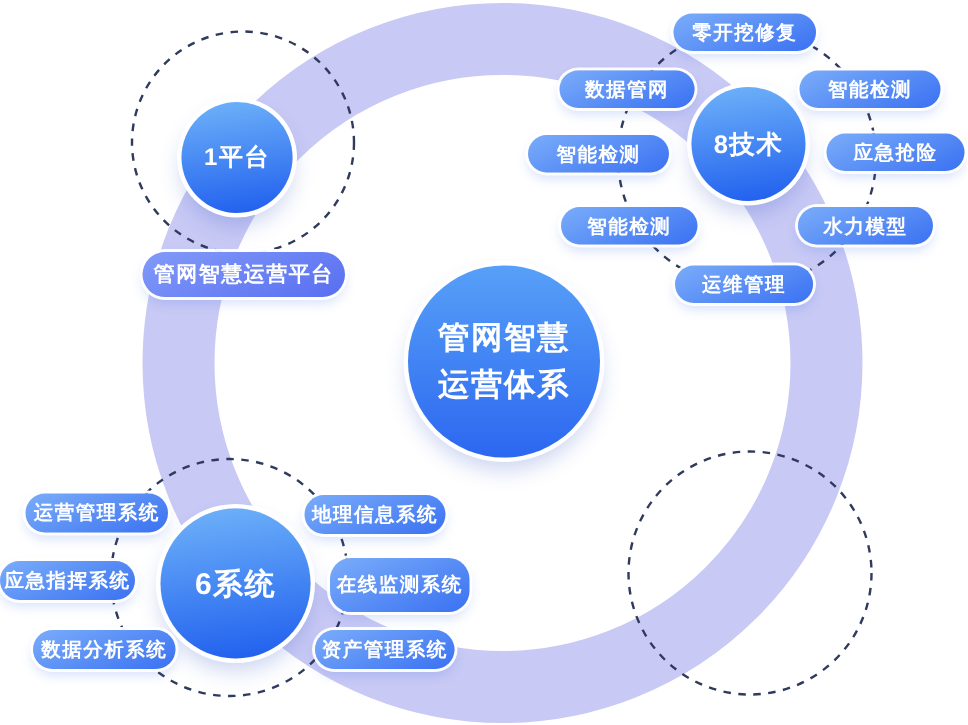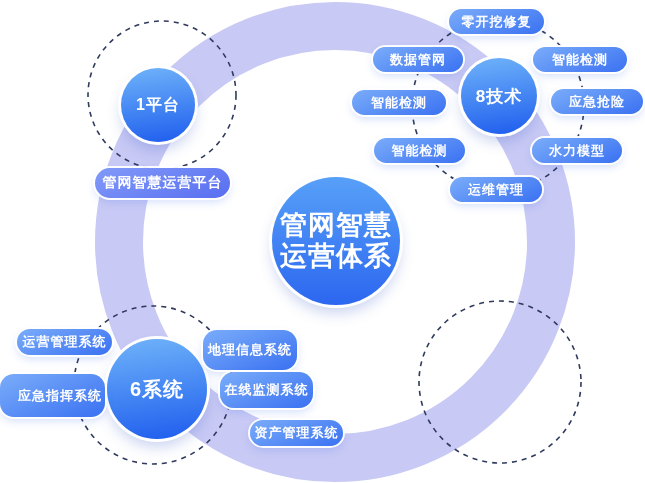--- a/index.html
+++ b/index.html
@@ -48,39 +48,40 @@
 
   <svg class="dashes" width="645" height="483" viewBox="0 0 645 483">
     <g fill="none" stroke="#2f3a5c" stroke-width="1.6" stroke-dasharray="5 5">
       <circle cx="162" cy="95" r="74"></circle>
       <circle cx="498" cy="105" r="86"></circle>
       <circle cx="153" cy="385" r="79"></circle>
       <circle cx="500" cy="382" r="81"></circle>
     </g>
   </svg>
 
-  <div class="node center" style="left:272px; top:177px; width:128px; height:128px; font-size:27px;">
+  <div class="node center" style="left:272px; top:177px; width:128px; height:128px; font-size:21px;">
     <span>管网智慧</span>
     <span>运营体系</span>
   </div>
 
   <div class="node" style="left:121px; top:68px; width:74px; height:74px; font-size:16px;">1平台</div>
   <div class="node" style="left:461px; top:58px; width:76px; height:76px; font-size:17px;">8技术</div>
   <div class="node" style="left:107px; top:339px; width:100px; height:100px; font-size:20px;text-align:center;">6系统</div>
 
   <div class="pill violet" style="left:95px; top:168px; width:135px; height:30px;">管网智慧运营平台</div>
 
   <div class="pill" style="left:373px; top:47px;  width:90px; height:25px;">数据管网</div>
   <div class="pill" style="left:449px; top:9px;   width:95px; height:25px;">零开挖修复</div>
   <div class="pill" style="left:533px; top:47px;  width:94px; height:25px;">智能检测</div>
   <div class="pill" style="left:352px; top:90px;  width:94px; height:25px;">智能检测</div>
   <div class="pill" style="left:551px; top:89px;  width:92px; height:25px;">应急抢险</div>
   <div class="pill" style="left:374px; top:138px; width:91px; height:25px;">智能检测</div>
   <div class="pill" style="left:532px; top:138px; width:90px; height:25px;">水力模型</div>
   <div class="pill" style="left:450px; top:177px; width:92px; height:25px;">运维管理</div>
 
   <div class="pill" style="left:17px;  top:329px; width:95px; height:26px;">运营管理系统</div>
-  <div class="pill" style="left:0px;   top:374px; width:90px; height:43px;padding-left:15px;">应急指挥系统</div>
-  <div class="pill" style="left:203px; top:330px; width:94px; height:40px;">地理信息系统</div>
+  <div class="pill" style="left:0px;   top:374px; width:90px; height:26px;">应急指挥系统</div>
+  <div class="pill" style="left:22px;  top:420px; width:95px; height:26px;">数据分析系统</div>
+  <div class="pill" style="left:203px; top:330px; width:94px; height:26px;">地理信息系统</div>
   <div class="pill" style="left:220px; top:372px; width:93px; height:36px;">在线监测系统</div>
-  <div class="pill" style="left:210px; top:420px; width:93px; height:26px;margin-left:40px;">资产管理系统</div>
+  <div class="pill" style="left:210px; top:420px; width:93px; height:26px;">资产管理系统</div>
 
 </div>
 
 </body></html>

